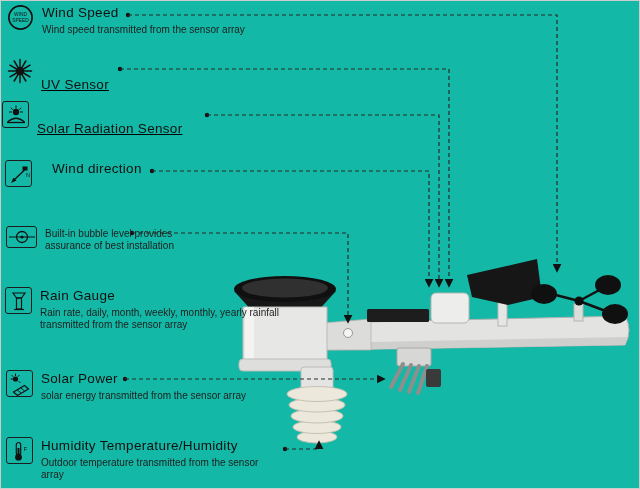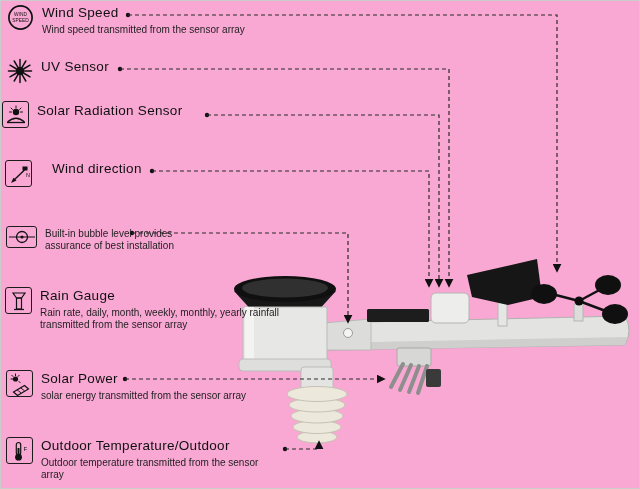--- a/index.html
+++ b/index.html
@@ -1,38 +1,38 @@
 <!DOCTYPE html>
 <html><head>
 <meta charset="utf-8">
 <style>
   * { margin: 0; padding: 0; box-sizing: border-box; }
   html,body { background: #ffffff; }
   body { font-family: "Liberation Sans", sans-serif; }
   .canvas {
     position: relative;
     width: 640px; height: 489px;
-    background: #f9a8d4;
+    background: #14b8a6;
     border: 1px solid #cccccc;
     overflow: hidden;
   }
   .overlay {
     position: absolute; left: 0; top: 0;
     width: 640px; height: 489px;
     pointer-events: none;
   }
   .feature { position: absolute; display: flex; gap: 8px; align-items: flex-start; z-index: 3; }
   .icon-box {
     flex: 0 0 auto; width: 27px; height: 27px;
     display: flex; align-items: center; justify-content: center;
   }
   .icon-box.boxed { border: 1.4px solid #1c1c1c; border-radius: 3px; }
   .icon-box.wideboxed { width: 31px; height: 22px; border: 1.4px solid #1c1c1c; border-radius: 3px; margin-top: 3px; }
   .ftext { margin-top: 1px; }
-  .ftext.centered { margin-top: 2px; }
+  .ftext.centered { margin-top: 20px; text-decoration: underline; }
   .ftitle { font-size: 13.5px; color: #101010; letter-spacing: .3px; white-space: nowrap; }
   .fdesc { font-size: 10px; color: #1e1e1e; line-height: 1.18; margin-top: 4px; }
   .w260 { max-width: 260px; } .w160 { max-width: 162px; } .w250 { max-width: 252px; } .w225 { max-width: 228px; }
 </style>
 </head>
 <body>
 
 <div class="canvas">
 
   <svg class="overlay" viewBox="0 0 640 489">
@@ -257,18 +257,18 @@
   <div class="feature" style="left:5px; top:436px;">
     <span class="icon-box boxed">
       <svg width="24" height="24" viewBox="0 0 24 24">
         <rect x="8.3" y="3.5" width="4.4" height="12.5" rx="2.2" fill="none" stroke="#111" stroke-width="1.2"></rect>
         <line x1="10.5" y1="9" x2="10.5" y2="15" stroke="#111" stroke-width="2"></line>
         <circle cx="10.5" cy="18.2" r="3.4" fill="#111"></circle>
         <text x="15.5" y="12" font-size="6" font-family="Liberation Sans, sans-serif" fill="#111">F</text>
       </svg>
     </span>
     <div class="ftext">
-      <div class="ftitle">Outdoor Temperature/Outdoor</div>
+      <div class="ftitle">Humidity Temperature/Humidity</div>
       <div class="fdesc w225">Outdoor temperature transmitted from the sensor array</div>
     </div>
   </div>
 
 </div>
 
 </body></html>

